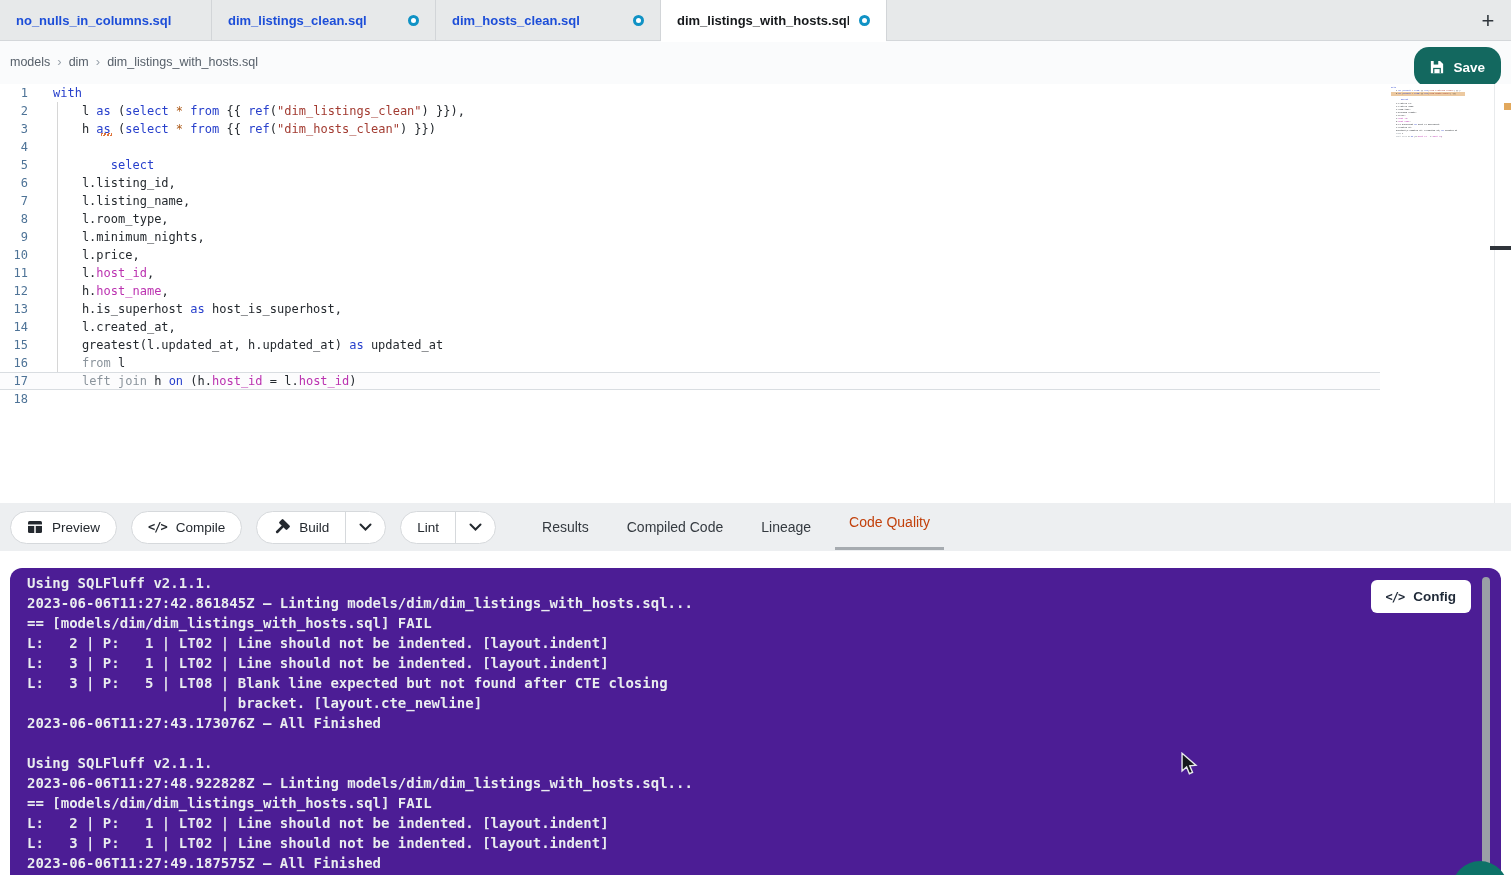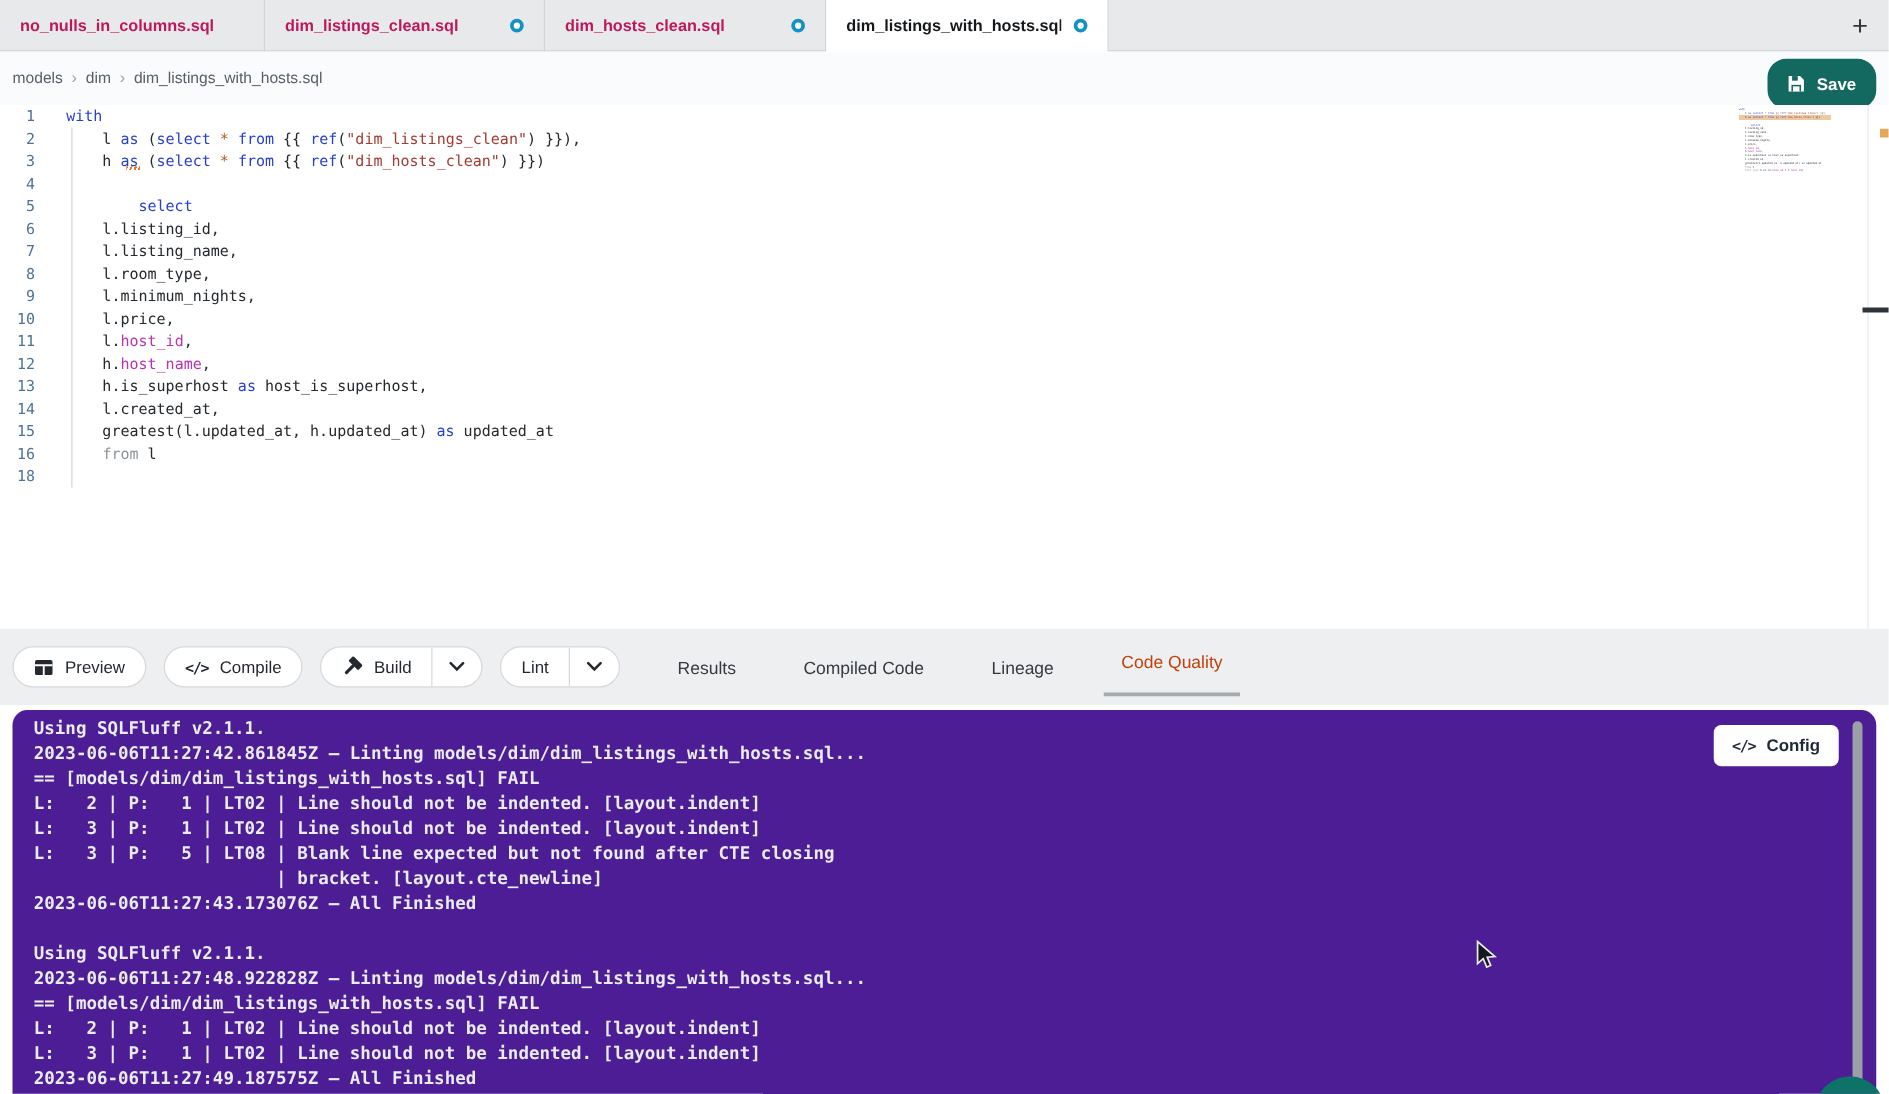--- a/index.html
+++ b/index.html
@@ -3,21 +3,21 @@
 <meta charset="utf-8">
 <style>
   * { margin:0; padding:0; box-sizing:border-box; }
   html,body { width:1511px; height:875px; overflow:hidden; background:#fff;
     font-family:"Liberation Sans",sans-serif; position:relative; }
 
   
   .tabbar { position:absolute; top:0; left:0; right:0; height:41px;
     background:#e7e9ea; border-bottom:1px solid #d4d7da; display:flex; z-index:5; }
   .tab { height:41px; display:flex; align-items:center; justify-content:space-between;
-    padding:0 16px; font-size:13px; font-weight:600; color:#be185d;
+    padding:0 16px; font-size:13px; font-weight:600; color:#1d4ed8;
     border-right:1px solid #d2d5d8; cursor:pointer; position:relative; }
   .tab .tab-label { white-space:nowrap; overflow:hidden; }
   .tab.active { background:#fff; color:#15181b; }
   .tab.active::after { content:""; position:absolute; left:0; right:0; bottom:-1px;
     height:1px; background:#fff; }
   .dot { width:11px; height:11px; border-radius:50%; border:3.5px solid #1092c5;
     background:#fff; flex:0 0 auto; margin-left:10px; }
   .plusbtn { margin-left:auto; width:46px; height:41px; display:flex; align-items:center;
     justify-content:center; font-size:22px; font-weight:400; color:#30363c; cursor:pointer; }
 
@@ -58,32 +58,32 @@
     transform:scale(0.17); transform-origin:0 0; }
   .mini-line { height:18px; line-height:18px; white-space:pre; }
   .scroll-track-line { position:absolute; left:1494px; top:0; width:1px; height:419px;
     background:#e8eaec; }
   .marker-warn { position:absolute; left:1504px; top:19px; width:7px; height:7px;
     background:#e2a85c; }
   .marker-cursor { position:absolute; left:1490px; top:162px; width:21px; height:4px;
     background:#2f343a; }
 
   
-  .toolbar { position:absolute; top:503px; left:0; right:0; height:61px; background:#edeff1;
+  .toolbar { position:absolute; top:503px; left:0; right:0; height:48px; background:#edeff1;
     display:flex; align-items:center; padding-left:10px; }
   .btn { background:#fff; border:1px solid #d6d9dc; border-radius:20px; height:33px;
     display:flex; align-items:center; font-size:13.5px; color:#24292f; font-weight:500;
     cursor:pointer; flex:0 0 auto; }
   .btn + .btn { margin-left:14px; }
   .btn .main { display:flex; align-items:center; gap:9px; padding:0 16px; height:100%; }
   .btn .vsep { width:1px; height:100%; background:#d6d9dc; }
   .btn .chev { display:flex; align-items:center; padding:0 13px; height:100%; }
   .code-glyph { font-family:"DejaVu Sans Mono",monospace; font-weight:700; font-size:12px;
     letter-spacing:-1px; }
-  .panel-tabs { display:flex; gap:50px; margin-left:44px; height:54px; align-items:center;
+  .panel-tabs { display:flex; gap:34px; margin-left:44px; height:54px; align-items:center;
     font-size:14px; color:#343a40; }
   .panel-tab { position:relative; height:54px; display:flex; align-items:center;
     cursor:pointer; padding:0 2px; }
   .panel-tab.active span { position:relative; top:-5px; color:#c2410c; }
   .panel-tab.active::after { content:""; position:absolute; left:-12px; right:-12px;
     bottom:4px; height:3px; background:#a6abb0; }
 
   
   .terminal { position:absolute; top:568px; left:10px; width:1491px; height:379px;
     background:#4c1d95; border-radius:12px 12px 0 0; color:#e9ecef;
@@ -157,20 +157,21 @@
       <div class="code-line"><span class="num">7</span><span class="tk-pl">    l.listing_name,</span></div>
       <div class="code-line"><span class="num">8</span><span class="tk-pl">    l.room_type,</span></div>
       <div class="code-line"><span class="num">9</span><span class="tk-pl">    l.minimum_nights,</span></div>
       <div class="code-line"><span class="num">10</span><span class="tk-pl">    l.price,</span></div>
       <div class="code-line"><span class="num">11</span><span class="tk-pl">    l.</span><span class="tk-va">host_id</span><span class="tk-pl">,</span></div>
       <div class="code-line"><span class="num">12</span><span class="tk-pl">    h.</span><span class="tk-va">host_name</span><span class="tk-pl">,</span></div>
       <div class="code-line"><span class="num">13</span><span class="tk-pl">    h.is_superhost </span><span class="tk-kw">as</span><span class="tk-pl"> host_is_superhost,</span></div>
       <div class="code-line"><span class="num">14</span><span class="tk-pl">    l.created_at,</span></div>
       <div class="code-line"><span class="num">15</span><span class="tk-pl">    greatest(l.updated_at, h.updated_at) </span><span class="tk-kw">as</span><span class="tk-pl"> updated_at</span></div>
       <div class="code-line"><span class="num">16</span><span class="tk-pl">    </span><span class="tk-gr">from</span><span class="tk-pl"> l</span></div>
+      <div class="code-line active"><span class="num">17</span><span class="tk-pl">    </span><span class="tk-gr">left join</span><span class="tk-pl"> h </span><span class="tk-kw">on</span><span class="tk-pl"> (h.</span><span class="tk-va">host_id</span><span class="tk-pl"> = l.</span><span class="tk-va">host_id</span><span class="tk-pl">)</span></div>
       <div class="code-line"><span class="num">18</span></div>
     </div>
   <div class="minimap">
     <div class="minimap-hl"></div>
     <div class="minimap-inner" id="minimap-mount">
         <div class="mini-line"><span class="tk-kw">with</span></div>
         <div class="mini-line"><span class="tk-pl">    l </span><span class="tk-kw">as</span><span class="tk-pl"> (</span><span class="tk-kw">select</span><span class="tk-pl"> </span><span class="tk-op">*</span><span class="tk-pl"> </span><span class="tk-kw">from</span><span class="tk-pl"> {{ </span><span class="tk-kw">ref</span><span class="tk-pl">(</span><span class="tk-st">"dim_listings_clean"</span><span class="tk-pl">) }}),</span></div>
         <div class="mini-line"><span class="tk-pl">    h </span><span class="tk-kw">as</span><span class="tk-pl"> (</span><span class="tk-kw">select</span><span class="tk-pl"> </span><span class="tk-op">*</span><span class="tk-pl"> </span><span class="tk-kw">from</span><span class="tk-pl"> {{ </span><span class="tk-kw">ref</span><span class="tk-pl">(</span><span class="tk-st">"dim_hosts_clean"</span><span class="tk-pl">) }})</span></div>
         <div class="mini-line"></div>
         <div class="mini-line"><span class="tk-pl">        </span><span class="tk-kw">select</span></div>

